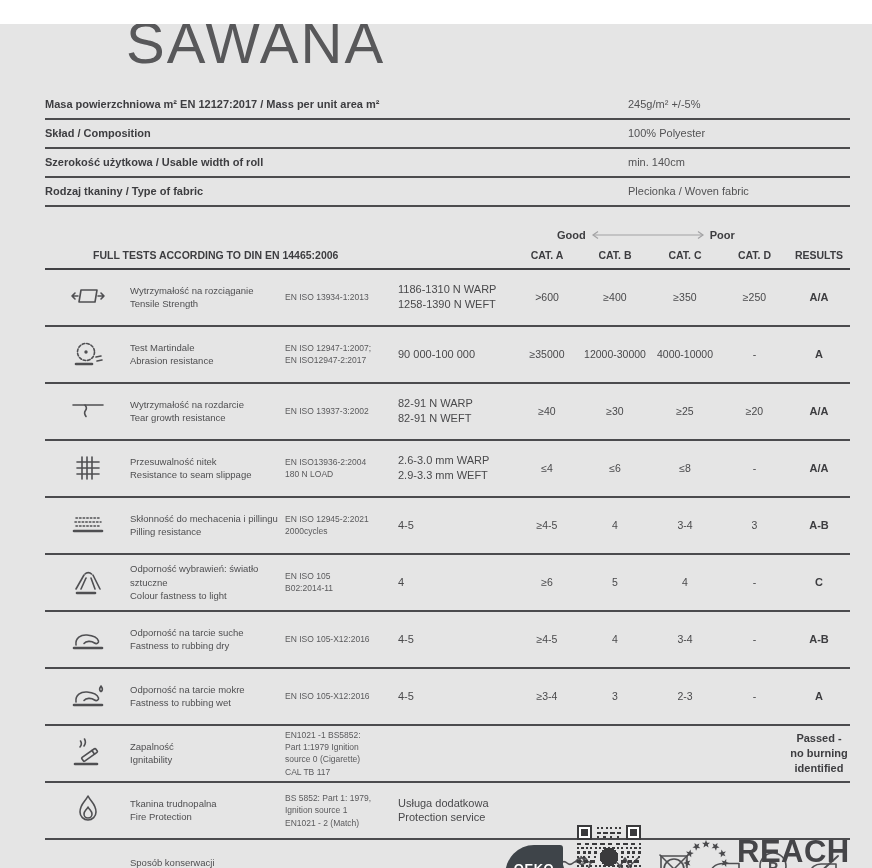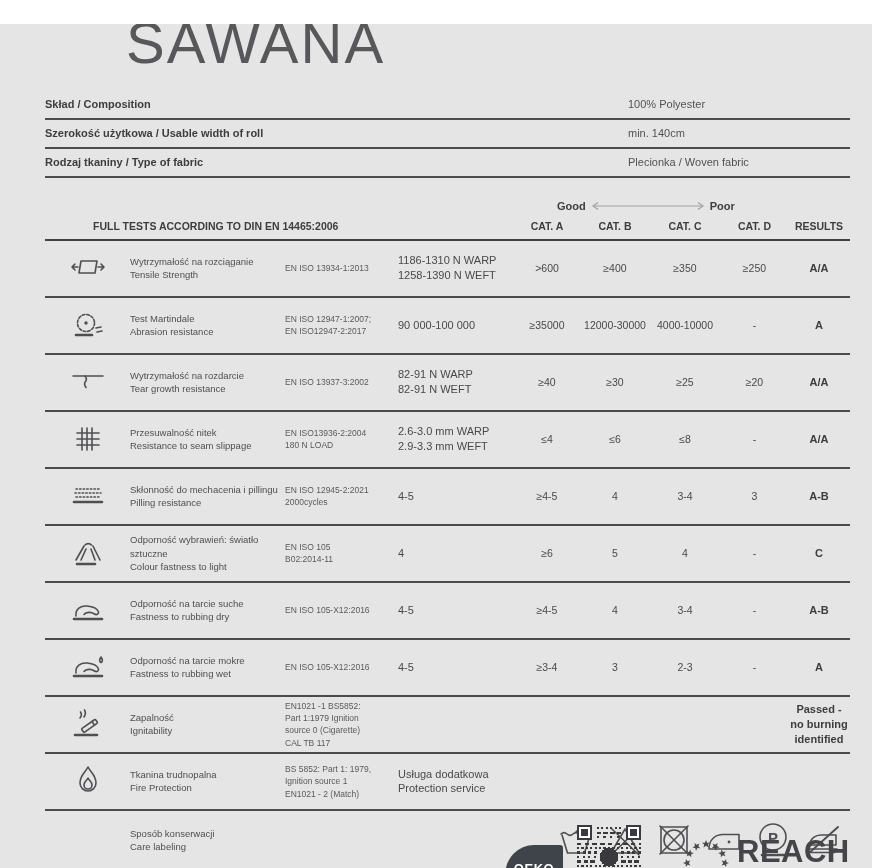--- a/index.html
+++ b/index.html
@@ -63,20 +63,24 @@
   .reach-sub { font-size:18px; color:#707073; letter-spacing:1px; margin-top:1px; }
 </style>
 </head>
 <body>
 
 <div class="page">
 
   <h1 class="title">SAWANA</h1>
 
   <div class="spec-table">
+    <div class="spec-row">
+      <div class="spec-label">Masa powierzchniowa m² EN 12127:2017 / Mass per unit area m²</div>
+      <div class="spec-value">245g/m² +/-5%</div>
+    </div>
     <div class="spec-row">
       <div class="spec-label">Skład / Composition</div>
       <div class="spec-value">100% Polyester</div>
     </div>
     <div class="spec-row">
       <div class="spec-label">Szerokość użytkowa / Usable width of roll</div>
       <div class="spec-value">min. 140cm</div>
     </div>
     <div class="spec-row">
       <div class="spec-label">Rodzaj tkaniny / Type of fabric</div>

